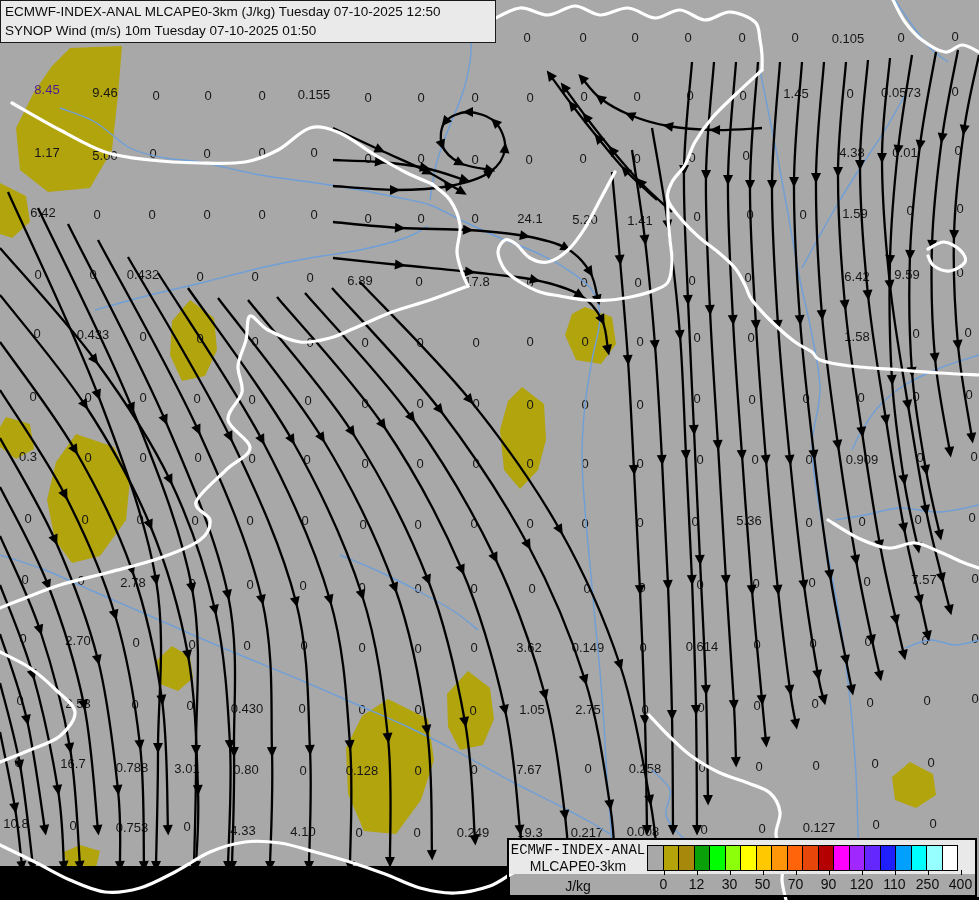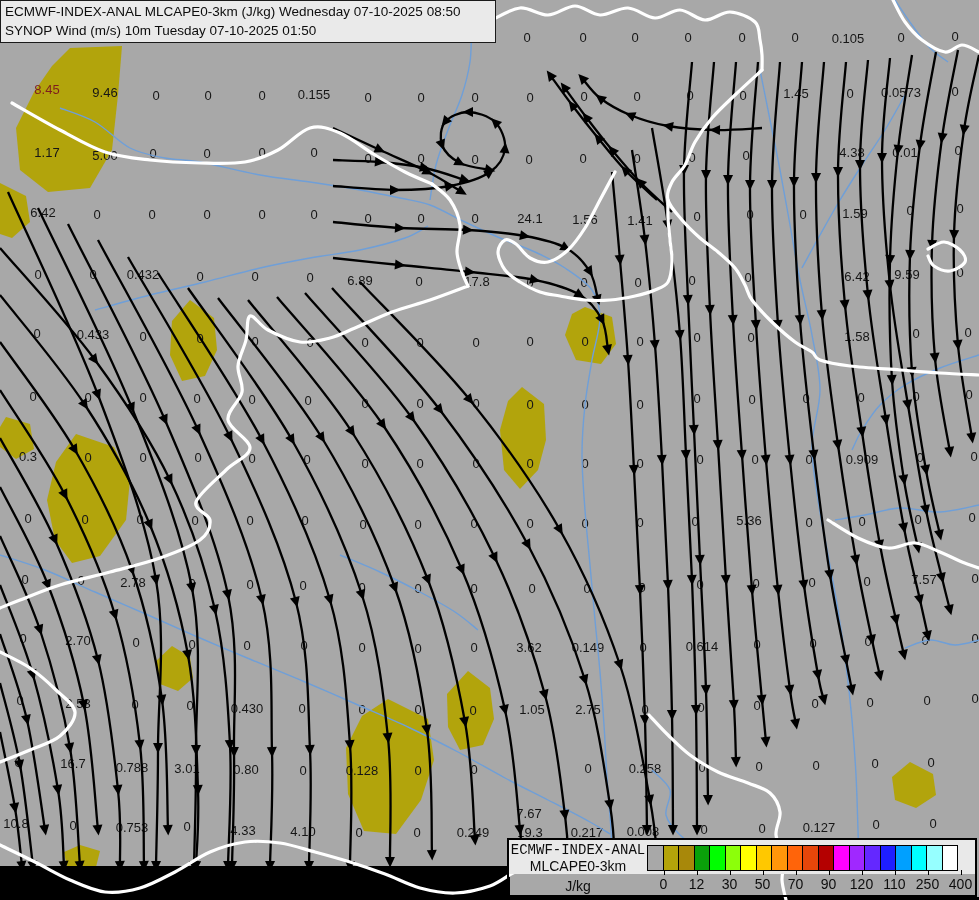--- a/index.html
+++ b/index.html
@@ -49,21 +49,21 @@
   <div id="labels">
       <div class="vlab" style="left: 527px; top: 37px; color: rgb(22, 22, 22);">0</div>
       <div class="vlab" style="left: 583px; top: 37px; color: rgb(22, 22, 22);">0</div>
       <div class="vlab" style="left: 635px; top: 37px; color: rgb(22, 22, 22);">0</div>
       <div class="vlab" style="left: 688px; top: 37px; color: rgb(22, 22, 22);">0</div>
       <div class="vlab" style="left: 742px; top: 37px; color: rgb(22, 22, 22);">0</div>
       <div class="vlab" style="left: 795px; top: 37px; color: rgb(22, 22, 22);">0</div>
       <div class="vlab" style="left: 848px; top: 38px; color: rgb(22, 22, 22);">0.105</div>
       <div class="vlab" style="left: 901px; top: 37px; color: rgb(22, 22, 22);">0</div>
       <div class="vlab" style="left: 955px; top: 36px; color: rgb(22, 22, 22);">0</div>
-      <div class="vlab" style="left: 47px; top: 89px; color: #7f1d1d;">8.45</div>
+      <div class="vlab" style="left: 47px; top: 89px; color: #4c1d95;">8.45</div>
       <div class="vlab" style="left: 105px; top: 92px; color: rgb(22, 22, 22);">9.46</div>
       <div class="vlab" style="left: 156px; top: 95px; color: rgb(22, 22, 22);">0</div>
       <div class="vlab" style="left: 208px; top: 95px; color: rgb(22, 22, 22);">0</div>
       <div class="vlab" style="left: 262px; top: 95px; color: rgb(22, 22, 22);">0</div>
       <div class="vlab" style="left: 314px; top: 94px; color: rgb(22, 22, 22);">0.155</div>
       <div class="vlab" style="left: 368px; top: 97px; color: rgb(22, 22, 22);">0</div>
       <div class="vlab" style="left: 421px; top: 97px; color: rgb(22, 22, 22);">0</div>
       <div class="vlab" style="left: 475px; top: 97px; color: rgb(22, 22, 22);">0</div>
       <div class="vlab" style="left: 530px; top: 97px; color: rgb(22, 22, 22);">0</div>
       <div class="vlab" style="left: 584px; top: 96px; color: rgb(22, 22, 22);">0</div>
@@ -94,21 +94,21 @@
       <div class="vlab" style="left: 43px; top: 212px; color: rgb(22, 22, 22);">6.42</div>
       <div class="vlab" style="left: 97px; top: 214px; color: rgb(22, 22, 22);">0</div>
       <div class="vlab" style="left: 152px; top: 214px; color: rgb(22, 22, 22);">0</div>
       <div class="vlab" style="left: 207px; top: 214px; color: rgb(22, 22, 22);">0</div>
       <div class="vlab" style="left: 262px; top: 214px; color: rgb(22, 22, 22);">0</div>
       <div class="vlab" style="left: 314px; top: 214px; color: rgb(22, 22, 22);">0</div>
       <div class="vlab" style="left: 368px; top: 218px; color: rgb(22, 22, 22);">0</div>
       <div class="vlab" style="left: 421px; top: 218px; color: rgb(22, 22, 22);">0</div>
       <div class="vlab" style="left: 475px; top: 218px; color: rgb(22, 22, 22);">0</div>
       <div class="vlab" style="left: 530px; top: 218px; color: rgb(22, 22, 22);">24.1</div>
-      <div class="vlab" style="left: 585px; top: 219px; color: rgb(22, 22, 22);">1.56</div>
+      <div class="vlab" style="left: 585px; top: 219px; color: rgb(22, 22, 22);">5.20</div>
       <div class="vlab" style="left: 640px; top: 220px; color: rgb(22, 22, 22);">1.41</div>
       <div class="vlab" style="left: 697px; top: 216px; color: rgb(22, 22, 22);">0</div>
       <div class="vlab" style="left: 750px; top: 214px; color: rgb(22, 22, 22);">0</div>
       <div class="vlab" style="left: 803px; top: 214px; color: rgb(22, 22, 22);">0</div>
       <div class="vlab" style="left: 855px; top: 213px; color: rgb(22, 22, 22);">1.59</div>
       <div class="vlab" style="left: 910px; top: 210px; color: rgb(22, 22, 22);">0</div>
       <div class="vlab" style="left: 960px; top: 208px; color: rgb(22, 22, 22);">0</div>
       <div class="vlab" style="left: 38px; top: 274px; color: rgb(22, 22, 22);">0</div>
       <div class="vlab" style="left: 93px; top: 274px; color: rgb(22, 22, 22);">0</div>
       <div class="vlab" style="left: 143px; top: 274px; color: rgb(22, 22, 22);">0.432</div>
@@ -253,21 +253,21 @@
       <div class="vlab" style="left: 975px; top: 698px; color: rgb(22, 22, 22);">0</div>
       <div class="vlab" style="left: 18px; top: 762px; color: rgb(22, 22, 22);">0</div>
       <div class="vlab" style="left: 73px; top: 763px; color: rgb(22, 22, 22);">16.7</div>
       <div class="vlab" style="left: 132px; top: 767px; color: rgb(22, 22, 22);">0.788</div>
       <div class="vlab" style="left: 187px; top: 768px; color: rgb(22, 22, 22);">3.01</div>
       <div class="vlab" style="left: 246px; top: 769px; color: rgb(22, 22, 22);">0.80</div>
       <div class="vlab" style="left: 303px; top: 770px; color: rgb(22, 22, 22);">0</div>
       <div class="vlab" style="left: 362px; top: 770px; color: rgb(22, 22, 22);">0.128</div>
       <div class="vlab" style="left: 418px; top: 770px; color: rgb(22, 22, 22);">0</div>
       <div class="vlab" style="left: 474px; top: 769px; color: rgb(22, 22, 22);">0</div>
-      <div class="vlab" style="left: 529px; top: 769px; color: rgb(22, 22, 22); margin-top: 44px;">7.67</div>
+      <div class="vlab" style="left: 529px; top: 769px; color: rgb(22, 22, 22);">7.67</div>
       <div class="vlab" style="left: 588px; top: 768px; color: rgb(22, 22, 22);">0</div>
       <div class="vlab" style="left: 645px; top: 768px; color: rgb(22, 22, 22);">0.258</div>
       <div class="vlab" style="left: 702px; top: 767px; color: rgb(22, 22, 22);">0</div>
       <div class="vlab" style="left: 759px; top: 766px; color: rgb(22, 22, 22);">0</div>
       <div class="vlab" style="left: 816px; top: 765px; color: rgb(22, 22, 22);">0</div>
       <div class="vlab" style="left: 875px; top: 763px; color: rgb(22, 22, 22);">0</div>
       <div class="vlab" style="left: 931px; top: 762px; color: rgb(22, 22, 22);">0</div>
       <div class="vlab" style="left: 16px; top: 823px; color: rgb(22, 22, 22);">10.8</div>
       <div class="vlab" style="left: 73px; top: 825px; color: rgb(22, 22, 22);">0</div>
       <div class="vlab" style="left: 132px; top: 827px; color: rgb(22, 22, 22);">0.753</div>
@@ -371,21 +371,21 @@
         <path d="M762,70 C757.5,74.16666666666667 743.3333333333334,87 735,95 C726.6666666666666,103 718.6666666666666,110.16666666666667 712,118 C705.3333333333334,125.83333333333333 699.5,134.16666666666666 695,142 C690.5,149.83333333333334 688.8333333333334,158.33333333333334 685,165 C681.1666666666666,171.66666666666666 674.8333333333334,176.16666666666666 672,182 C669.1666666666666,187.83333333333334 666.3333333333334,193.66666666666666 668,200 C669.6666666666666,206.33333333333334 676.6666666666666,213.66666666666666 682,220 C687.3333333333334,226.33333333333334 694,232.66666666666666 700,238 C706,243.33333333333334 712.1666666666666,247 718,252 C723.8333333333334,257 730.5,262.5 735,268 C739.5,273.5 742.1666666666666,279.6666666666667 745,285 C747.8333333333334,290.3333333333333 747.5,293.8333333333333 752,300 C756.5,306.1666666666667 764.8333333333334,315 772,322 C779.1666666666666,329 788.3333333333334,337 795,342 C801.6666666666666,347 807.8333333333334,349 812,352 C816.1666666666666,355 813.6666666666666,357.6666666666667 820,360 C826.3333333333334,362.3333333333333 836.6666666666666,364.3333333333333 850,366 C863.3333333333334,367.6666666666667 885,368.8333333333333 900,370 C915,371.1666666666667 926.8333333333334,372.1666666666667 940,373 C953.1666666666666,373.8333333333333 972.5,374.6666666666667 979,375" fill="none" stroke="#ffffff" stroke-width="3.2" stroke-linejoin="round" stroke-linecap="round"></path>
         <path d="M615,172 C612.5,176.66666666666666 605,190.66666666666666 600,200 C595,209.33333333333334 590.3333333333334,219.66666666666666 585,228 C579.6666666666666,236.33333333333334 574.1666666666666,244.33333333333334 568,250 C561.8333333333334,255.66666666666666 554.3333333333334,260.6666666666667 548,262 C541.6666666666666,263.3333333333333 535.3333333333334,261 530,258 C524.6666666666666,255 520.1666666666666,247 516,244 C511.8333333333333,241 508,238.66666666666666 505,240 C502,241.33333333333334 498,247 498,252 C498,257 501.3333333333333,265 505,270 C508.6666666666667,275 514.1666666666666,278.3333333333333 520,282 C525.8333333333334,285.6666666666667 533.3333333333334,289.6666666666667 540,292 C546.6666666666666,294.3333333333333 552.5,294.6666666666667 560,296 C567.5,297.3333333333333 576.6666666666666,299.3333333333333 585,300 C593.3333333333334,300.6666666666667 601.6666666666666,300.6666666666667 610,300 C618.3333333333334,299.3333333333333 627.5,297.6666666666667 635,296 C642.5,294.3333333333333 649.5,292.3333333333333 655,290 C660.5,287.6666666666667 665.1666666666666,286.6666666666667 668,282 C670.8333333333334,277.3333333333333 671.6666666666666,269 672,262 C672.3333333333334,255 670.6666666666666,247.33333333333334 670,240 C669.3333333333334,232.66666666666666 668.3333333333334,224.66666666666666 668,218 C667.6666666666666,211.33333333333334 668,203 668,200" fill="none" stroke="#ffffff" stroke-width="3.2" stroke-linejoin="round" stroke-linecap="round"></path>
         <path d="M893,0 C895,3.6666666666666665 900.1666666666666,15.333333333333332 905,22 C909.8333333333334,28.666666666666668 915.3333333333334,35 922,40 C928.6666666666666,45 938.3333333333334,51.166666666666664 945,52 C951.6666666666666,52.833333333333336 956.3333333333334,45 962,45 C967.6666666666666,45 976.1666666666666,50.833333333333336 979,52" fill="none" stroke="#ffffff" stroke-width="3.2" stroke-linejoin="round" stroke-linecap="round"></path>
         <path d="M928,249 C930.6666666666666,247.83333333333334 938.6666666666666,241.83333333333334 944,242 C949.3333333333334,242.16666666666666 956.5,246.66666666666666 960,250 C963.5,253.33333333333334 966.6666666666666,258.5 965,262 C963.3333333333334,265.5 955.1666666666666,270.3333333333333 950,271 C944.8333333333334,271.6666666666667 937.6666666666666,268.5 934,266 C930.3333333333334,263.5 929,257.6666666666667 928,256" fill="none" stroke="#ffffff" stroke-width="3.2" stroke-linejoin="round" stroke-linecap="round"></path>
         <path d="M828,520 C833,523 848,533.3333333333334 858,538 C868,542.6666666666666 878.5,547.1666666666666 888,548 C897.5,548.8333333333334 906.3333333333334,542.3333333333334 915,543 C923.6666666666666,543.6666666666666 932.1666666666666,548.8333333333334 940,552 C947.8333333333334,555.1666666666666 955.5,559.3333333333334 962,562 C968.5,564.6666666666666 976.1666666666666,567 979,568" fill="none" stroke="#ffffff" stroke-width="3.2" stroke-linejoin="round" stroke-linecap="round"></path>
         <path d="M649,715 C652.1666666666666,718.3333333333334 661.1666666666666,728.3333333333334 668,735 C674.8333333333334,741.6666666666666 681.6666666666666,748.8333333333334 690,755 C698.3333333333334,761.1666666666666 708.3333333333334,767.3333333333334 718,772 C727.6666666666666,776.6666666666666 739.3333333333334,779.5 748,783 C756.6666666666666,786.5 764.6666666666666,788.1666666666666 770,793 C775.3333333333334,797.8333333333334 779,805 780,812 C781,819 775.3333333333334,827.3333333333334 776,835 C776.6666666666666,842.6666666666666 783,850.5 784,858 C785,865.5 781.6666666666666,873 782,880 C782.3333333333334,887 785.3333333333334,896.6666666666666 786,900" fill="none" stroke="#ffffff" stroke-width="3.2" stroke-linejoin="round" stroke-linecap="round"></path>
       </g>
   </svg>
 
   <div id="titlebox">
-    <div>ECMWF-INDEX-ANAL MLCAPE0-3km (J/kg) Wednesday 07-10-2025 08:50</div>
+    <div>ECMWF-INDEX-ANAL MLCAPE0-3km (J/kg) Tuesday 07-10-2025 12:50</div>
     <div>SYNOP Wind (m/s) 10m Tuesday 07-10-2025 01:50</div>
   </div>
 
   <div id="legend">
     <div class="band"></div>
     <div class="ltxt" id="lg-line1">ECMWF-INDEX-ANAL</div>
     <div class="ltxt" id="lg-line2">MLCAPE0-3km</div>
     <div class="ltxt" id="lg-units">J/kg</div>
     <div id="lg-bar">
         <div class="cell" style="background: rgb(168, 168, 168);"></div>

